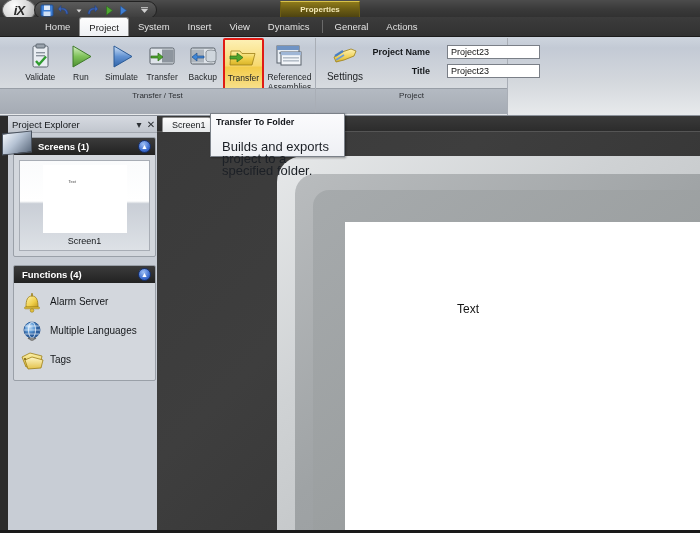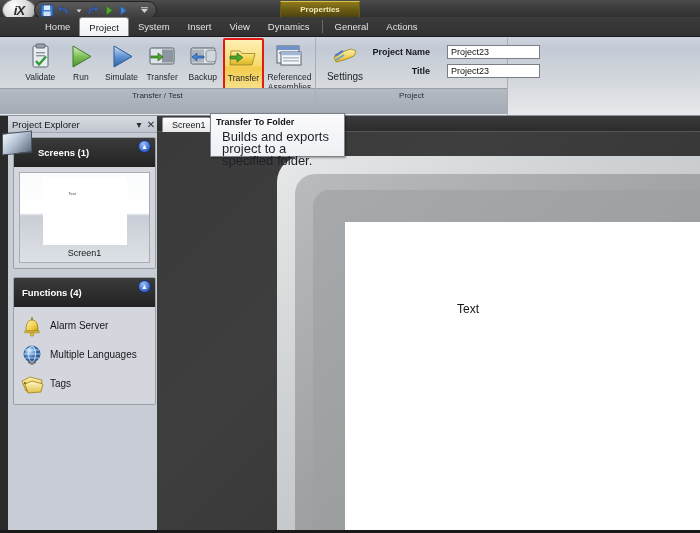--- a/index.html
+++ b/index.html
@@ -116,21 +116,21 @@
   }
   .explorer-title .spacer { flex:1; }
   .tbtn { width:12px; height:12px; display:flex; align-items:center; justify-content:center;
           font-size:10px; color:#2b2f34; }
 
   .panel {
     margin: 4px 5px 0 5px; border:1px solid #9aa0a8; background:#d3d7dd;
     border-radius: 2px;
   }
   .panel-head {
-    height: 29px; background: linear-gradient(to bottom,#3b3b3b 0%, #222 100%);
+    height: 17px; background: linear-gradient(to bottom,#3b3b3b 0%, #222 100%);
     display:flex; align-items:center; padding-left:24px; position:relative;
     color:#fff; font-size:9.5px; font-weight:bold;
     border-radius: 1px 1px 0 0;
   }
   .panel-head .chev {
     position:absolute; right:4px; top:2px; width:13px; height:13px; border-radius:50%;
     background: radial-gradient(circle at 40% 30%, #9fc0f5 0%, #3f6fd0 60%, #23459b 100%);
     border:1px solid #16306e; color:#fff; font-size:7px;
     display:flex; align-items:center; justify-content:center;
   }
@@ -205,21 +205,21 @@
     font-size:12px; color:#151515;
   }
 
   
   .tooltip {
     position:absolute; left:210px; top:113px; width:135px; height:44px;
     background: linear-gradient(to bottom,#fbfbfd 0%, #eef0f4 100%);
     border:1px solid #7b8189; box-shadow: 1px 1px 2px rgba(0,0,0,.35);
     padding: 3px 5px; z-index: 50;
   }
-  .tooltip-title { font-size:9px; font-weight:bold; color:#12151a; margin-bottom:4px; }
+  .tooltip-title { font-size:9px; font-weight:bold; color:#12151a; margin-bottom:14px; }
   .tooltip-body { font-size:13px; color:#1c2026; line-height:12px; padding-left:6px; }
 
   
   .bottom-strip {
     position:absolute; left:0; bottom:0; width:700px; height:3px; background:#1a1a1a;
   }
 </style>
 </head>
 <body>
 

